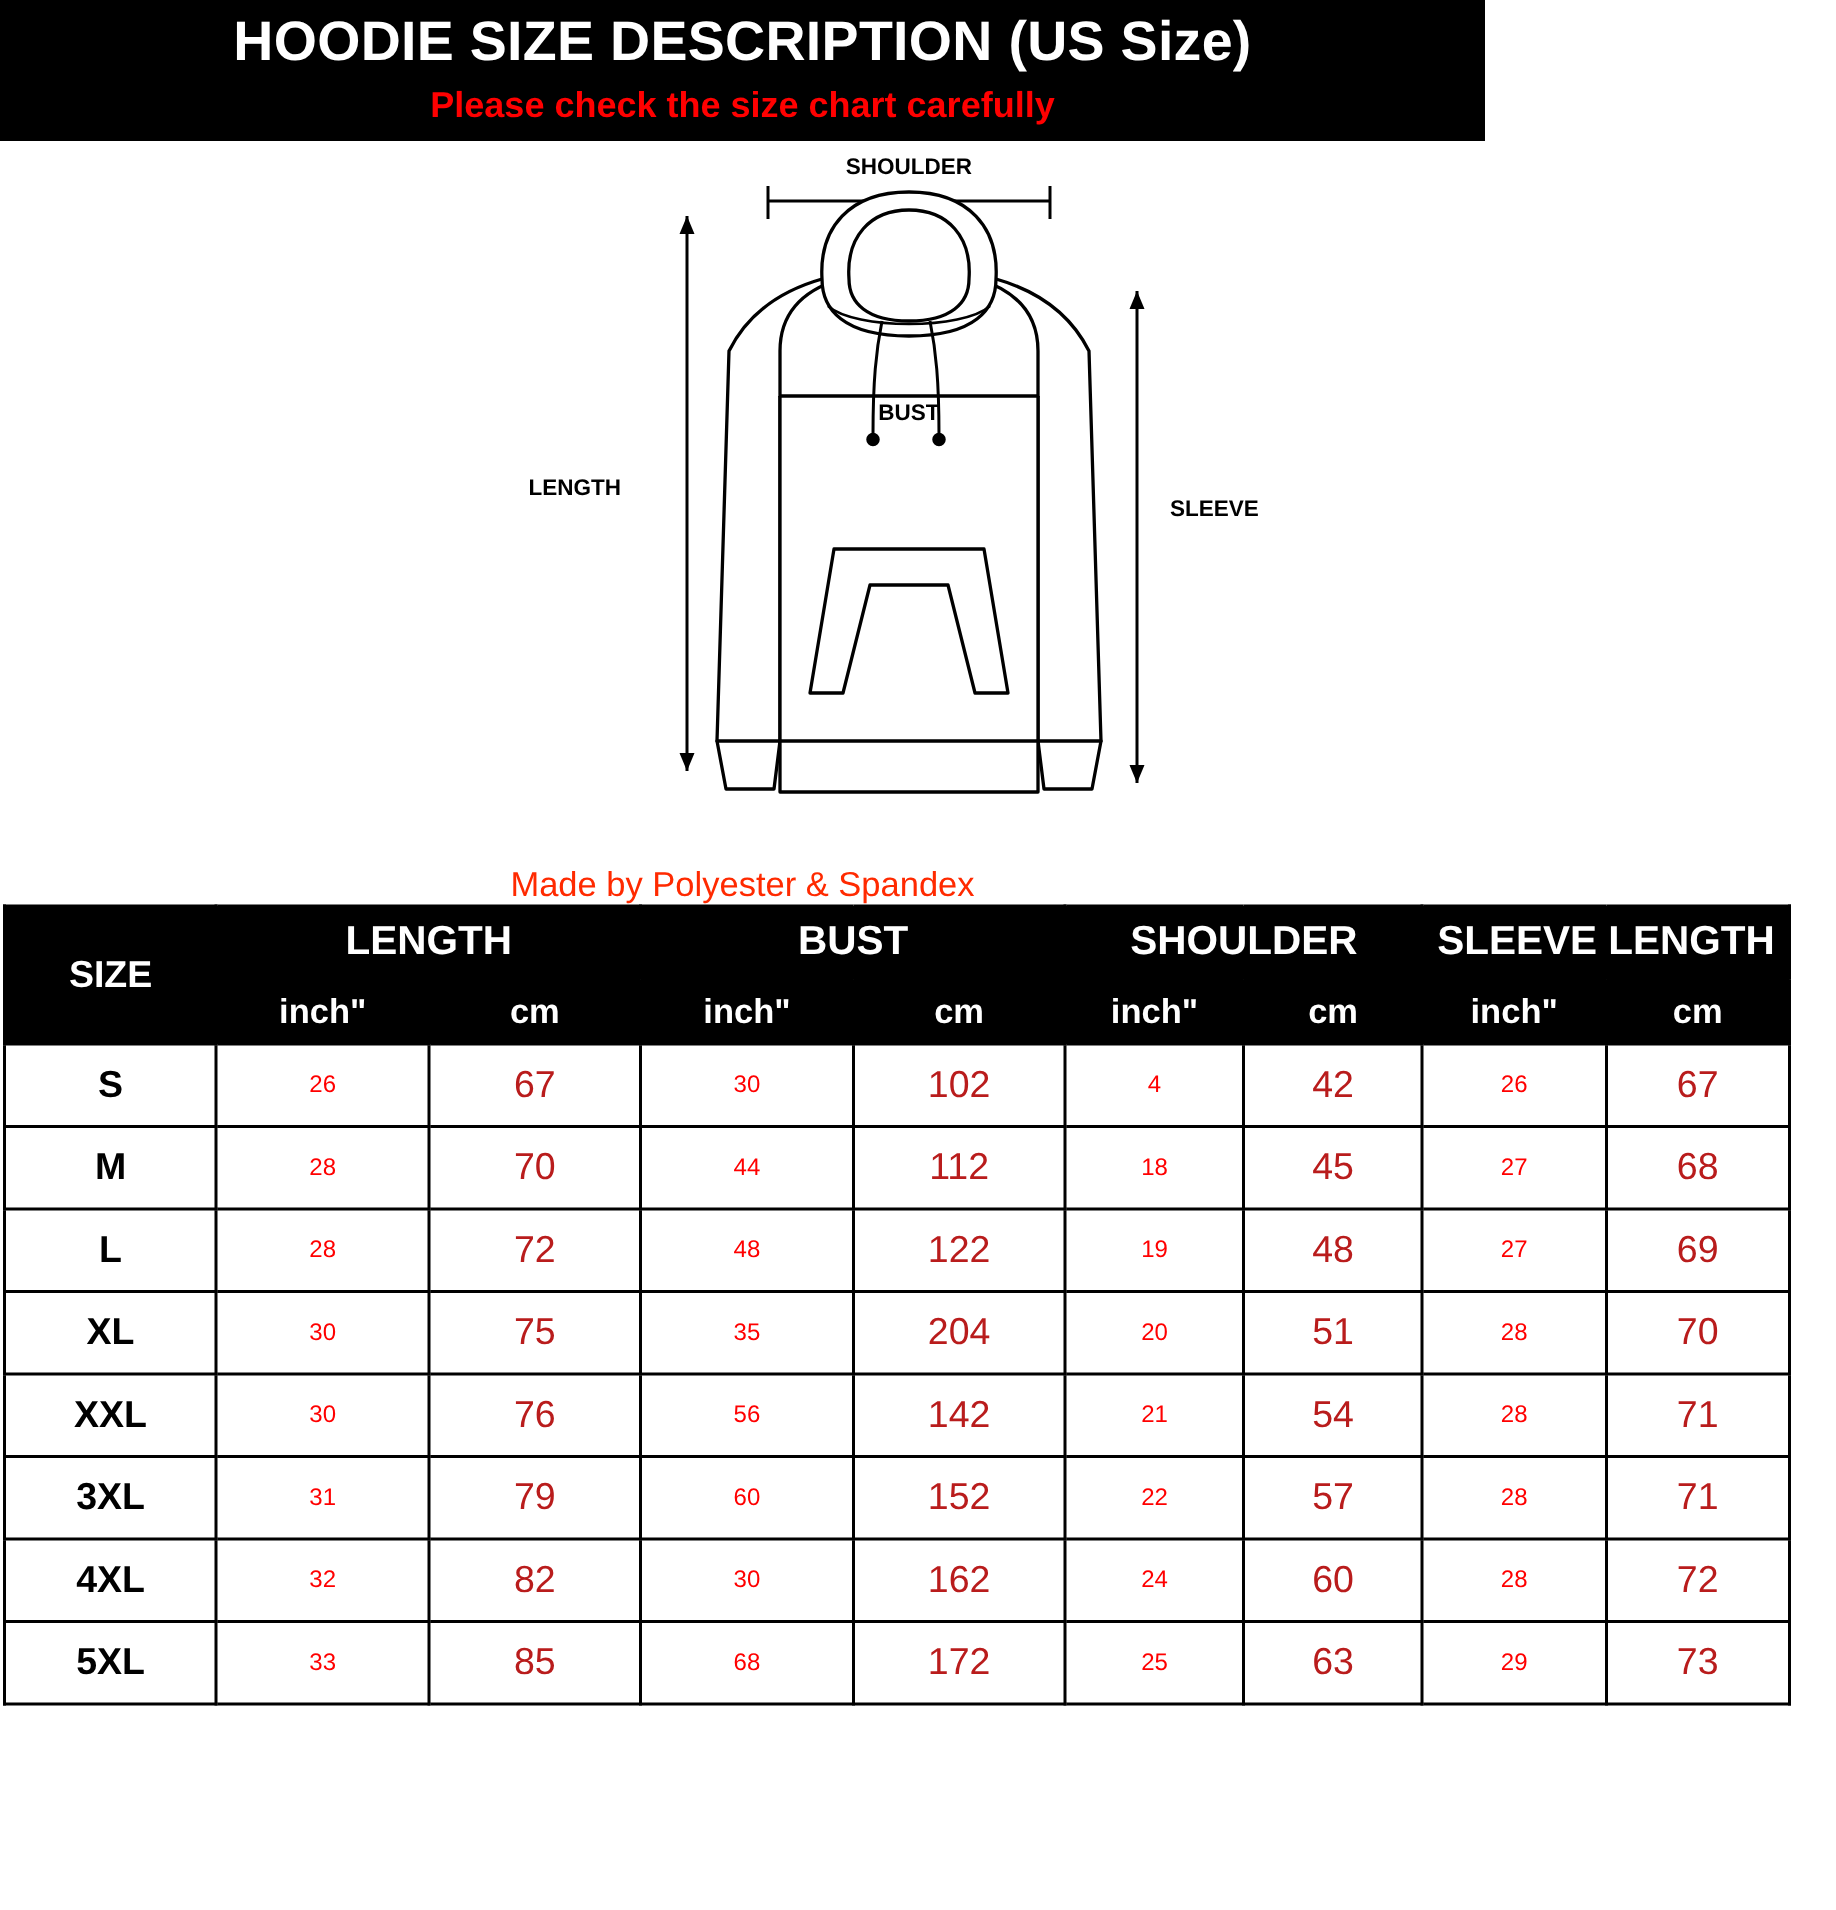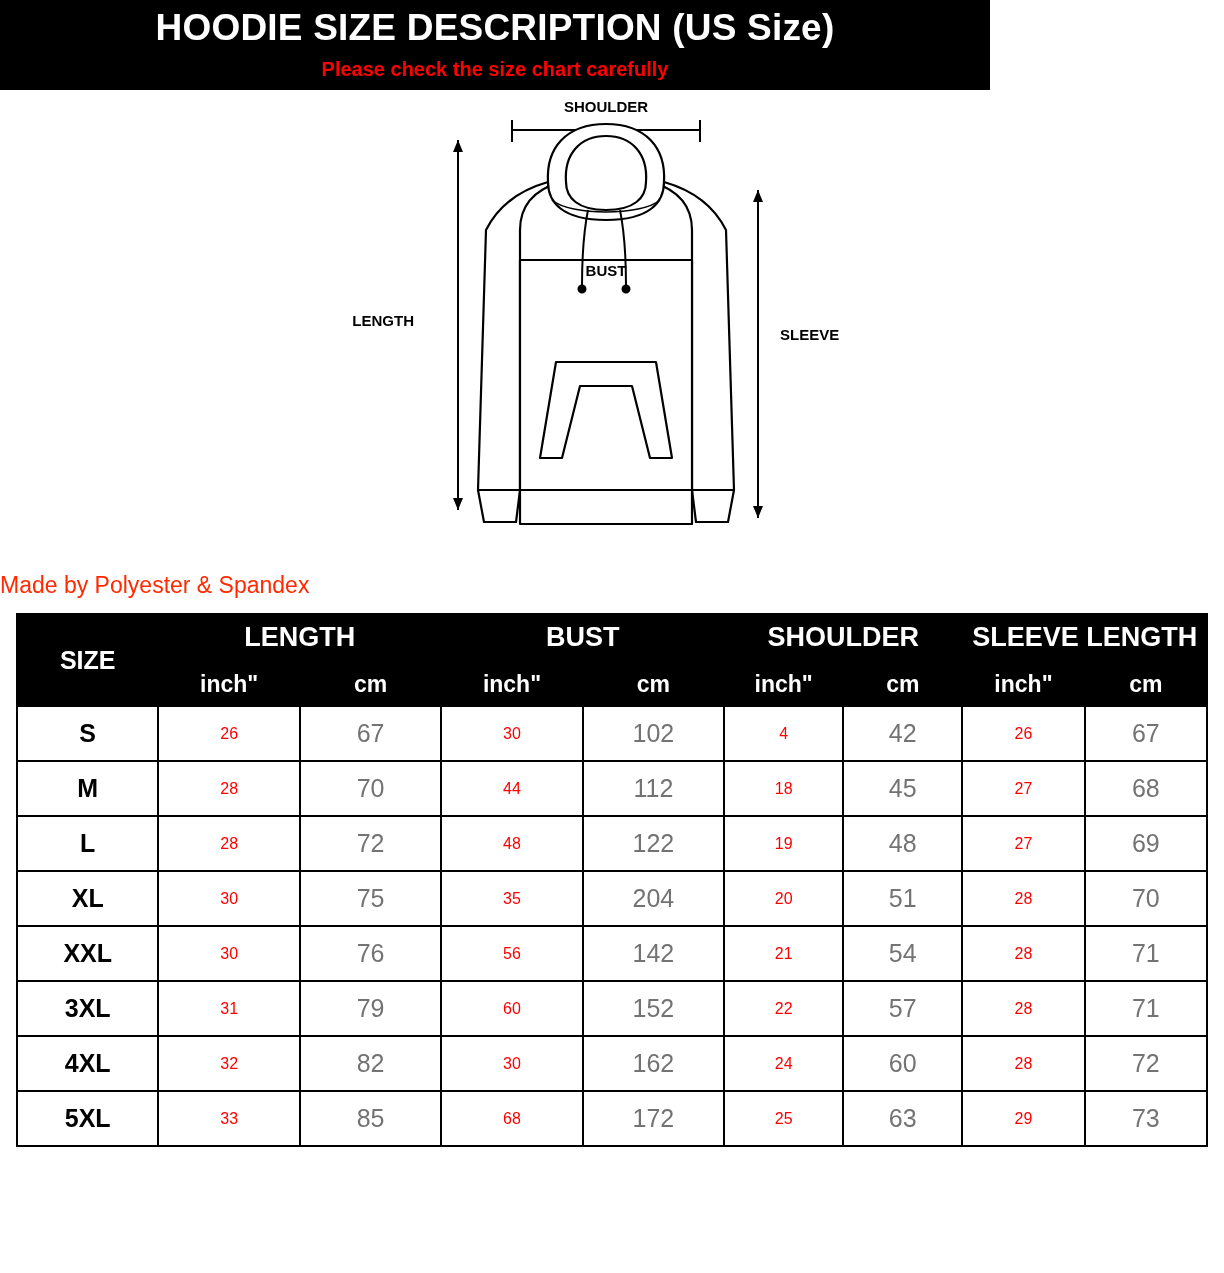--- a/index.html
+++ b/index.html
@@ -30,48 +30,47 @@
     font-size: 37px;
     font-weight: bold;
     line-height: 1.0;
     padding: 9px 0 10px 0;
     letter-spacing: 0.2px;
   }
   .header-sub {
     background: #000000;
     color: #ff0000;
     text-align: center;
-    font-size: 20px;
+    font-size: 24px;
     font-weight: bold;
     padding: 3px 0 11px 0;
     line-height: 1.0;
   }
 
   
   .diagram-wrap {
     position: relative;
     height: 480px;
     width: 100%;
   }
   .diagram-svg {
     position: absolute;
     left: 0;
     top: 0;
   }
   .made-by {
-    text-align: left;
+    text-align: center;
     color: #ff2a00;
     font-size: 23px;
     margin-top: 2px;
-    margin-bottom: 14px;
   }
 
   
   .table-wrap {
-    padding: 0 16px;
+    padding: 0 2px;
   }
   table.size-table {
     border-collapse: collapse;
     width: 1192px;
     table-layout: fixed;
   }
   table.size-table td, table.size-table th {
     border: 2px solid #000000;
     text-align: center;
     vertical-align: middle;
@@ -97,21 +96,21 @@
   td.size-label {
     font-size: 25px;
     font-weight: bold;
     height: 51px;
   }
   td.inch {
     color: #ff0000;
     font-size: 16px;
   }
   td.cm {
-    color: #737373;
+    color: #b91c1c;
     font-size: 25px;
   }
 
   
   .tips {
     color: #ff2a00;
     text-align: center;
     font-size: 22px;
     line-height: 1.35;
     padding: 10px 40px 0 40px;

